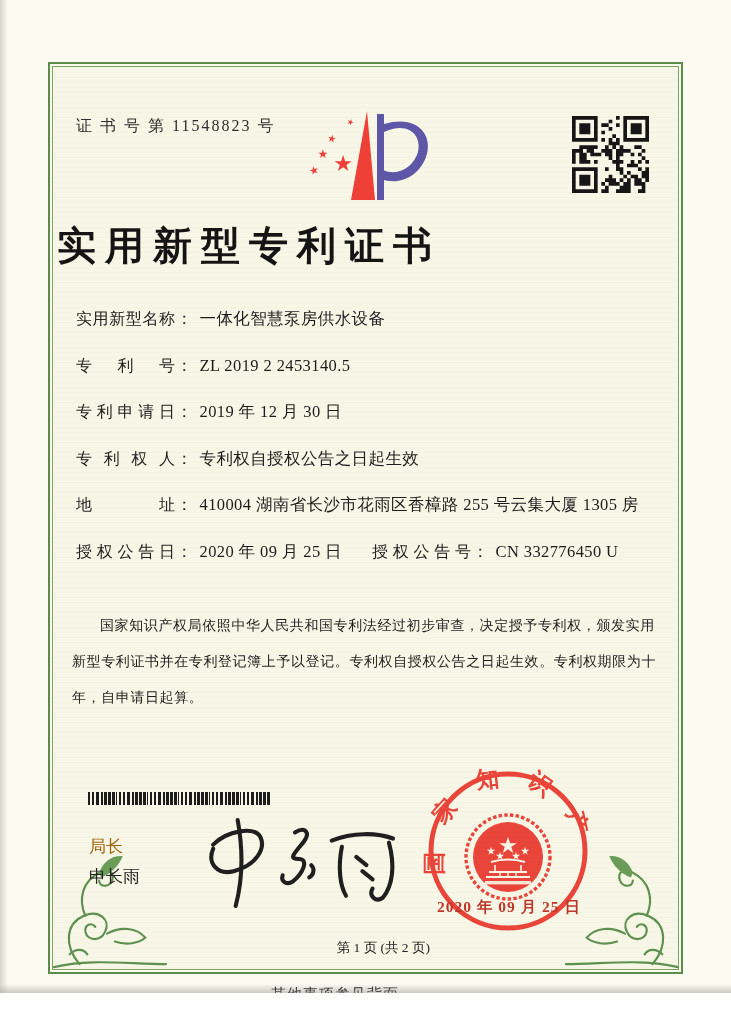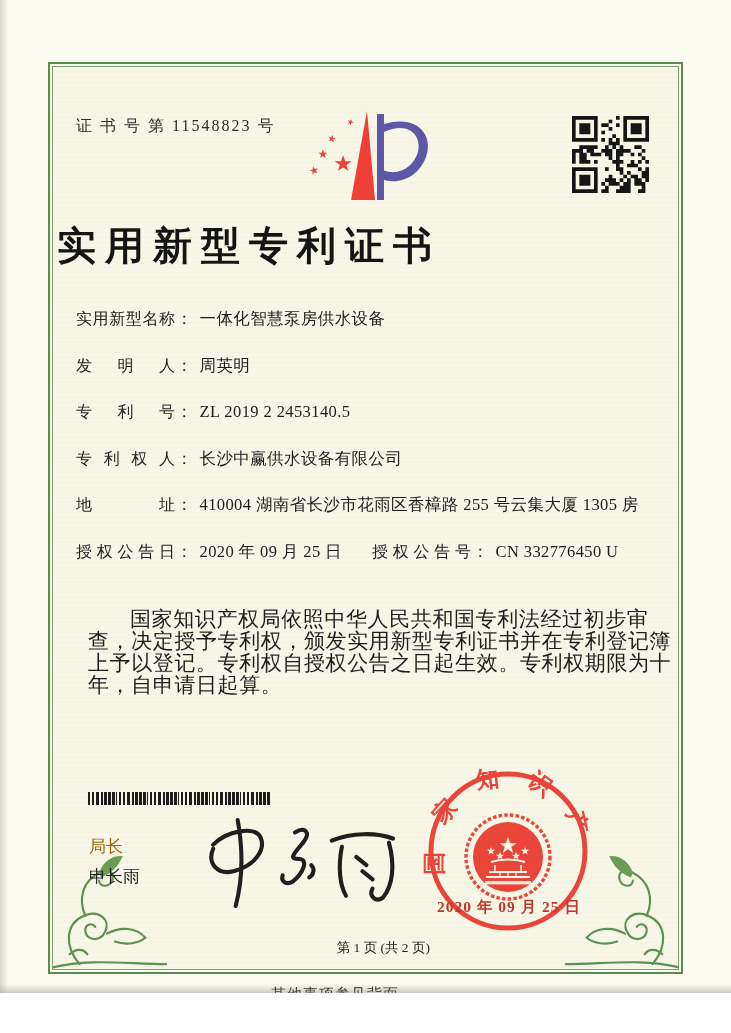--- a/index.html
+++ b/index.html
@@ -54,22 +54,22 @@
     font-size:39px;font-weight:700;letter-spacing:9px;text-indent:9px;color:#141414;
   }
 
   .fields{position:absolute;left:76px;top:306px;width:575px;}
   .frow{margin-bottom:20.5px;font-size:16.5px;line-height:26px;white-space:nowrap;position:relative;}
   .flabel{display:inline-block;width:99px;font-size:16px;text-align:justify;text-align-last:justify;vertical-align:baseline;color:#222;}
   .fcolon{margin:0 7px 0 1px;}
   .fvalue{letter-spacing:.4px;}
   .pair2{position:absolute;left:296px;top:0;white-space:nowrap;}
 
-  .body-text{position:absolute;left:88px;top:608px;width:584px;
-    font-size:21px;line-height:22px;letter-spacing:.6px;color:#1d1d1d;}
+  .body-text{position:absolute;left:72px;top:608px;width:584px;
+    font-size:14px;line-height:36px;letter-spacing:.6px;color:#1d1d1d;}
   .body-text p{margin:0;text-indent:2em;}
 
   .barcode{position:absolute;left:88px;top:792px;width:186px;height:13px;}
 
   .officer-title{position:absolute;left:89px;top:835px;font-size:17px;font-family:"Liberation Sans","DejaVu Sans",sans-serif;color:#a16207;}
   .officer-name{position:absolute;left:89px;top:865px;font-size:17px;font-family:"Liberation Sans","DejaVu Sans",sans-serif;color:#222;}
 
   .signature{position:absolute;left:196px;top:814px;width:206px;height:94px;}
   .signature path{stroke:#1f1f1f;stroke-width:4;fill:none;stroke-linecap:round;stroke-linejoin:round;}
 
@@ -127,27 +127,27 @@
       <path d="M0.00 0.00h3.67v3.67h-3.67zM3.67 0.00h3.67v3.67h-3.67zM7.33 0.00h3.67v3.67h-3.67zM11.00 0.00h3.67v3.67h-3.67zM14.67 0.00h3.67v3.67h-3.67zM18.33 0.00h3.67v3.67h-3.67zM22.00 0.00h3.67v3.67h-3.67zM44.00 0.00h3.67v3.67h-3.67zM51.33 0.00h3.67v3.67h-3.67zM55.00 0.00h3.67v3.67h-3.67zM58.67 0.00h3.67v3.67h-3.67zM62.33 0.00h3.67v3.67h-3.67zM66.00 0.00h3.67v3.67h-3.67zM69.67 0.00h3.67v3.67h-3.67zM73.33 0.00h3.67v3.67h-3.67zM0.00 3.67h3.67v3.67h-3.67zM22.00 3.67h3.67v3.67h-3.67zM36.67 3.67h3.67v3.67h-3.67zM51.33 3.67h3.67v3.67h-3.67zM73.33 3.67h3.67v3.67h-3.67zM0.00 7.33h3.67v3.67h-3.67zM7.33 7.33h3.67v3.67h-3.67zM11.00 7.33h3.67v3.67h-3.67zM14.67 7.33h3.67v3.67h-3.67zM22.00 7.33h3.67v3.67h-3.67zM29.33 7.33h3.67v3.67h-3.67zM33.00 7.33h3.67v3.67h-3.67zM44.00 7.33h3.67v3.67h-3.67zM51.33 7.33h3.67v3.67h-3.67zM58.67 7.33h3.67v3.67h-3.67zM62.33 7.33h3.67v3.67h-3.67zM66.00 7.33h3.67v3.67h-3.67zM73.33 7.33h3.67v3.67h-3.67zM0.00 11.00h3.67v3.67h-3.67zM7.33 11.00h3.67v3.67h-3.67zM11.00 11.00h3.67v3.67h-3.67zM14.67 11.00h3.67v3.67h-3.67zM22.00 11.00h3.67v3.67h-3.67zM36.67 11.00h3.67v3.67h-3.67zM51.33 11.00h3.67v3.67h-3.67zM58.67 11.00h3.67v3.67h-3.67zM62.33 11.00h3.67v3.67h-3.67zM66.00 11.00h3.67v3.67h-3.67zM73.33 11.00h3.67v3.67h-3.67zM0.00 14.67h3.67v3.67h-3.67zM7.33 14.67h3.67v3.67h-3.67zM11.00 14.67h3.67v3.67h-3.67zM14.67 14.67h3.67v3.67h-3.67zM22.00 14.67h3.67v3.67h-3.67zM29.33 14.67h3.67v3.67h-3.67zM51.33 14.67h3.67v3.67h-3.67zM58.67 14.67h3.67v3.67h-3.67zM62.33 14.67h3.67v3.67h-3.67zM66.00 14.67h3.67v3.67h-3.67zM73.33 14.67h3.67v3.67h-3.67zM0.00 18.33h3.67v3.67h-3.67zM22.00 18.33h3.67v3.67h-3.67zM40.33 18.33h3.67v3.67h-3.67zM51.33 18.33h3.67v3.67h-3.67zM73.33 18.33h3.67v3.67h-3.67zM0.00 22.00h3.67v3.67h-3.67zM3.67 22.00h3.67v3.67h-3.67zM7.33 22.00h3.67v3.67h-3.67zM11.00 22.00h3.67v3.67h-3.67zM14.67 22.00h3.67v3.67h-3.67zM18.33 22.00h3.67v3.67h-3.67zM22.00 22.00h3.67v3.67h-3.67zM29.33 22.00h3.67v3.67h-3.67zM36.67 22.00h3.67v3.67h-3.67zM44.00 22.00h3.67v3.67h-3.67zM51.33 22.00h3.67v3.67h-3.67zM55.00 22.00h3.67v3.67h-3.67zM58.67 22.00h3.67v3.67h-3.67zM62.33 22.00h3.67v3.67h-3.67zM66.00 22.00h3.67v3.67h-3.67zM69.67 22.00h3.67v3.67h-3.67zM73.33 22.00h3.67v3.67h-3.67zM36.67 25.67h3.67v3.67h-3.67zM40.33 25.67h3.67v3.67h-3.67zM44.00 25.67h3.67v3.67h-3.67zM7.33 29.33h3.67v3.67h-3.67zM11.00 29.33h3.67v3.67h-3.67zM14.67 29.33h3.67v3.67h-3.67zM18.33 29.33h3.67v3.67h-3.67zM22.00 29.33h3.67v3.67h-3.67zM33.00 29.33h3.67v3.67h-3.67zM40.33 29.33h3.67v3.67h-3.67zM47.67 29.33h3.67v3.67h-3.67zM62.33 29.33h3.67v3.67h-3.67zM66.00 29.33h3.67v3.67h-3.67zM0.00 33.00h3.67v3.67h-3.67zM3.67 33.00h3.67v3.67h-3.67zM7.33 33.00h3.67v3.67h-3.67zM14.67 33.00h3.67v3.67h-3.67zM18.33 33.00h3.67v3.67h-3.67zM29.33 33.00h3.67v3.67h-3.67zM33.00 33.00h3.67v3.67h-3.67zM36.67 33.00h3.67v3.67h-3.67zM44.00 33.00h3.67v3.67h-3.67zM47.67 33.00h3.67v3.67h-3.67zM51.33 33.00h3.67v3.67h-3.67zM55.00 33.00h3.67v3.67h-3.67zM69.67 33.00h3.67v3.67h-3.67zM0.00 36.67h3.67v3.67h-3.67zM7.33 36.67h3.67v3.67h-3.67zM11.00 36.67h3.67v3.67h-3.67zM18.33 36.67h3.67v3.67h-3.67zM22.00 36.67h3.67v3.67h-3.67zM25.67 36.67h3.67v3.67h-3.67zM33.00 36.67h3.67v3.67h-3.67zM36.67 36.67h3.67v3.67h-3.67zM44.00 36.67h3.67v3.67h-3.67zM47.67 36.67h3.67v3.67h-3.67zM58.67 36.67h3.67v3.67h-3.67zM66.00 36.67h3.67v3.67h-3.67zM0.00 40.33h3.67v3.67h-3.67zM7.33 40.33h3.67v3.67h-3.67zM11.00 40.33h3.67v3.67h-3.67zM36.67 40.33h3.67v3.67h-3.67zM44.00 40.33h3.67v3.67h-3.67zM69.67 40.33h3.67v3.67h-3.67zM0.00 44.00h3.67v3.67h-3.67zM7.33 44.00h3.67v3.67h-3.67zM11.00 44.00h3.67v3.67h-3.67zM14.67 44.00h3.67v3.67h-3.67zM22.00 44.00h3.67v3.67h-3.67zM40.33 44.00h3.67v3.67h-3.67zM44.00 44.00h3.67v3.67h-3.67zM47.67 44.00h3.67v3.67h-3.67zM58.67 44.00h3.67v3.67h-3.67zM66.00 44.00h3.67v3.67h-3.67zM73.33 44.00h3.67v3.67h-3.67zM44.00 47.67h3.67v3.67h-3.67zM55.00 47.67h3.67v3.67h-3.67zM58.67 47.67h3.67v3.67h-3.67zM62.33 47.67h3.67v3.67h-3.67zM0.00 51.33h3.67v3.67h-3.67zM3.67 51.33h3.67v3.67h-3.67zM7.33 51.33h3.67v3.67h-3.67zM11.00 51.33h3.67v3.67h-3.67zM14.67 51.33h3.67v3.67h-3.67zM18.33 51.33h3.67v3.67h-3.67zM22.00 51.33h3.67v3.67h-3.67zM33.00 51.33h3.67v3.67h-3.67zM44.00 51.33h3.67v3.67h-3.67zM47.67 51.33h3.67v3.67h-3.67zM66.00 51.33h3.67v3.67h-3.67zM73.33 51.33h3.67v3.67h-3.67zM0.00 55.00h3.67v3.67h-3.67zM22.00 55.00h3.67v3.67h-3.67zM47.67 55.00h3.67v3.67h-3.67zM55.00 55.00h3.67v3.67h-3.67zM69.67 55.00h3.67v3.67h-3.67zM73.33 55.00h3.67v3.67h-3.67zM0.00 58.67h3.67v3.67h-3.67zM7.33 58.67h3.67v3.67h-3.67zM11.00 58.67h3.67v3.67h-3.67zM14.67 58.67h3.67v3.67h-3.67zM22.00 58.67h3.67v3.67h-3.67zM36.67 58.67h3.67v3.67h-3.67zM51.33 58.67h3.67v3.67h-3.67zM58.67 58.67h3.67v3.67h-3.67zM62.33 58.67h3.67v3.67h-3.67zM69.67 58.67h3.67v3.67h-3.67zM73.33 58.67h3.67v3.67h-3.67zM0.00 62.33h3.67v3.67h-3.67zM7.33 62.33h3.67v3.67h-3.67zM11.00 62.33h3.67v3.67h-3.67zM14.67 62.33h3.67v3.67h-3.67zM22.00 62.33h3.67v3.67h-3.67zM33.00 62.33h3.67v3.67h-3.67zM36.67 62.33h3.67v3.67h-3.67zM40.33 62.33h3.67v3.67h-3.67zM47.67 62.33h3.67v3.67h-3.67zM55.00 62.33h3.67v3.67h-3.67zM62.33 62.33h3.67v3.67h-3.67zM66.00 62.33h3.67v3.67h-3.67zM73.33 62.33h3.67v3.67h-3.67zM0.00 66.00h3.67v3.67h-3.67zM7.33 66.00h3.67v3.67h-3.67zM11.00 66.00h3.67v3.67h-3.67zM14.67 66.00h3.67v3.67h-3.67zM22.00 66.00h3.67v3.67h-3.67zM29.33 66.00h3.67v3.67h-3.67zM36.67 66.00h3.67v3.67h-3.67zM40.33 66.00h3.67v3.67h-3.67zM44.00 66.00h3.67v3.67h-3.67zM51.33 66.00h3.67v3.67h-3.67zM55.00 66.00h3.67v3.67h-3.67zM62.33 66.00h3.67v3.67h-3.67zM66.00 66.00h3.67v3.67h-3.67zM69.67 66.00h3.67v3.67h-3.67zM0.00 69.67h3.67v3.67h-3.67zM22.00 69.67h3.67v3.67h-3.67zM33.00 69.67h3.67v3.67h-3.67zM47.67 69.67h3.67v3.67h-3.67zM51.33 69.67h3.67v3.67h-3.67zM55.00 69.67h3.67v3.67h-3.67zM69.67 69.67h3.67v3.67h-3.67zM0.00 73.33h3.67v3.67h-3.67zM3.67 73.33h3.67v3.67h-3.67zM7.33 73.33h3.67v3.67h-3.67zM11.00 73.33h3.67v3.67h-3.67zM14.67 73.33h3.67v3.67h-3.67zM18.33 73.33h3.67v3.67h-3.67zM22.00 73.33h3.67v3.67h-3.67zM29.33 73.33h3.67v3.67h-3.67zM33.00 73.33h3.67v3.67h-3.67zM44.00 73.33h3.67v3.67h-3.67zM47.67 73.33h3.67v3.67h-3.67zM51.33 73.33h3.67v3.67h-3.67zM55.00 73.33h3.67v3.67h-3.67zM66.00 73.33h3.67v3.67h-3.67zM69.67 73.33h3.67v3.67h-3.67z" fill="#161616"></path>
     </svg>
 
   <div class="title">实用新型专利证书</div>
 
   <div class="fields">
     <div class="frow">
       <span class="flabel">实用新型名称</span><span class="fcolon">：</span><span class="fvalue">一体化智慧泵房供水设备</span>
     </div>
     <div class="frow">
-      <span class="flabel">发明人</span><span class="fcolon">：</span><span class="fvalue">周英明</span>
-    </div>
-    <div class="frow">
       <span class="flabel">专利号</span><span class="fcolon">：</span><span class="fvalue">ZL 2019 2 2453140.5</span>
     </div>
     <div class="frow">
-      <span class="flabel">专利权人</span><span class="fcolon">：</span><span class="fvalue">长沙中赢供水设备有限公司</span>
+      <span class="flabel">专利申请日</span><span class="fcolon">：</span><span class="fvalue">2019 年 12 月 30 日</span>
+    </div>
+    <div class="frow">
+      <span class="flabel">专利权人</span><span class="fcolon">：</span><span class="fvalue">专利权自授权公告之日起生效</span>
     </div>
     <div class="frow">
       <span class="flabel">地址</span><span class="fcolon">：</span><span class="fvalue">410004 湖南省长沙市花雨区香樟路 255 号云集大厦 1305 房</span>
     </div>
     <div class="frow grant">
       <span>
         <span class="flabel">授权公告日</span><span class="fcolon">：</span><span class="fvalue">2020 年 09 月 25 日</span>
       </span>
       <span class="pair2">
         <span class="flabel">授权公告号</span><span class="fcolon">：</span><span class="fvalue">CN 332776450 U</span>

